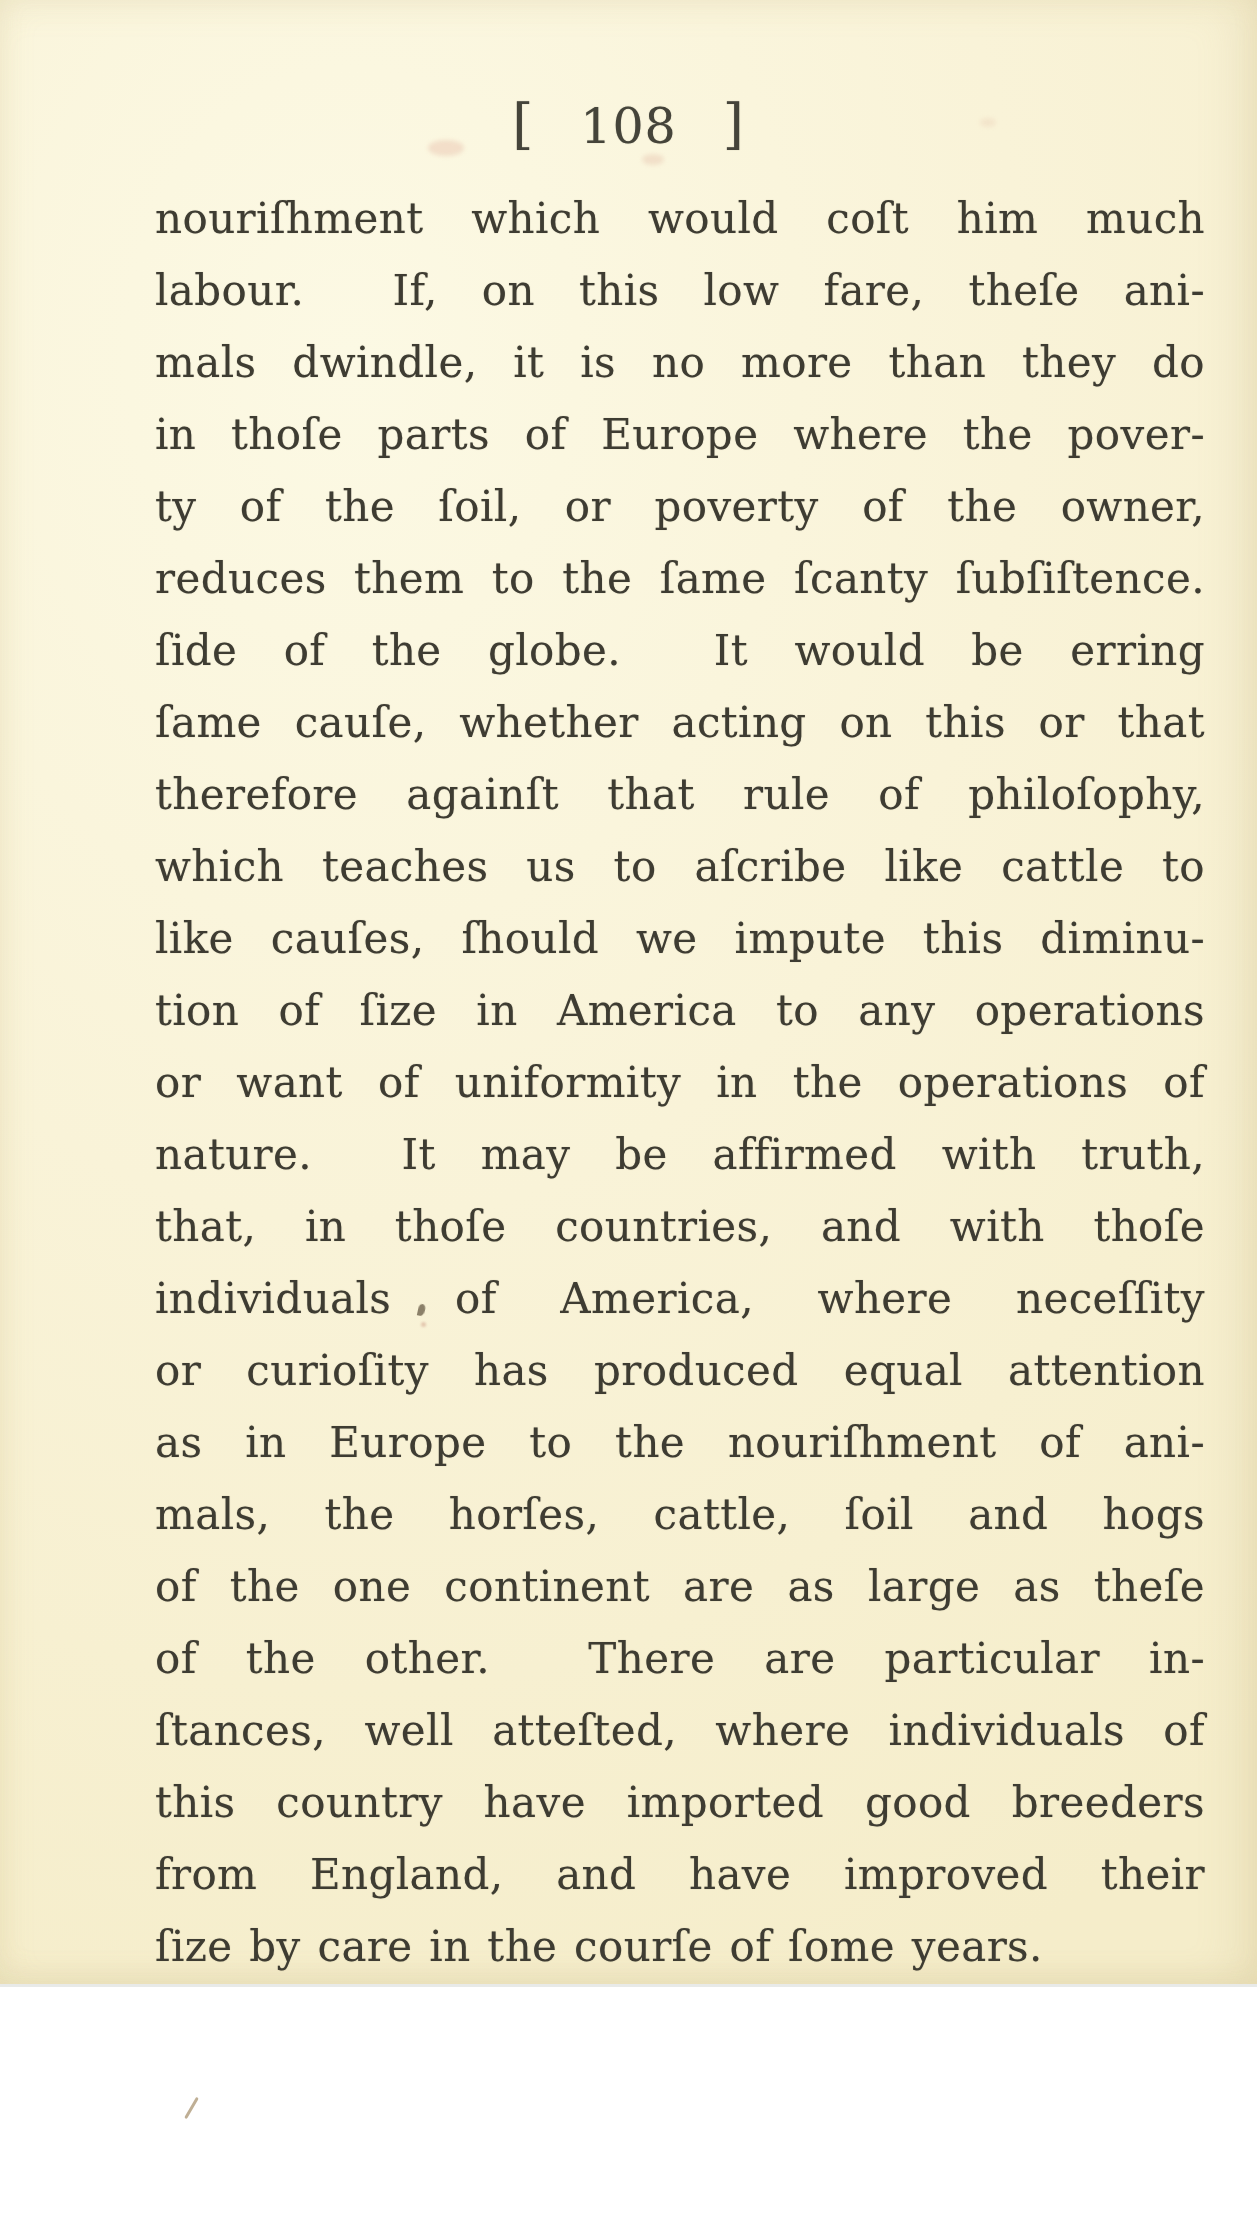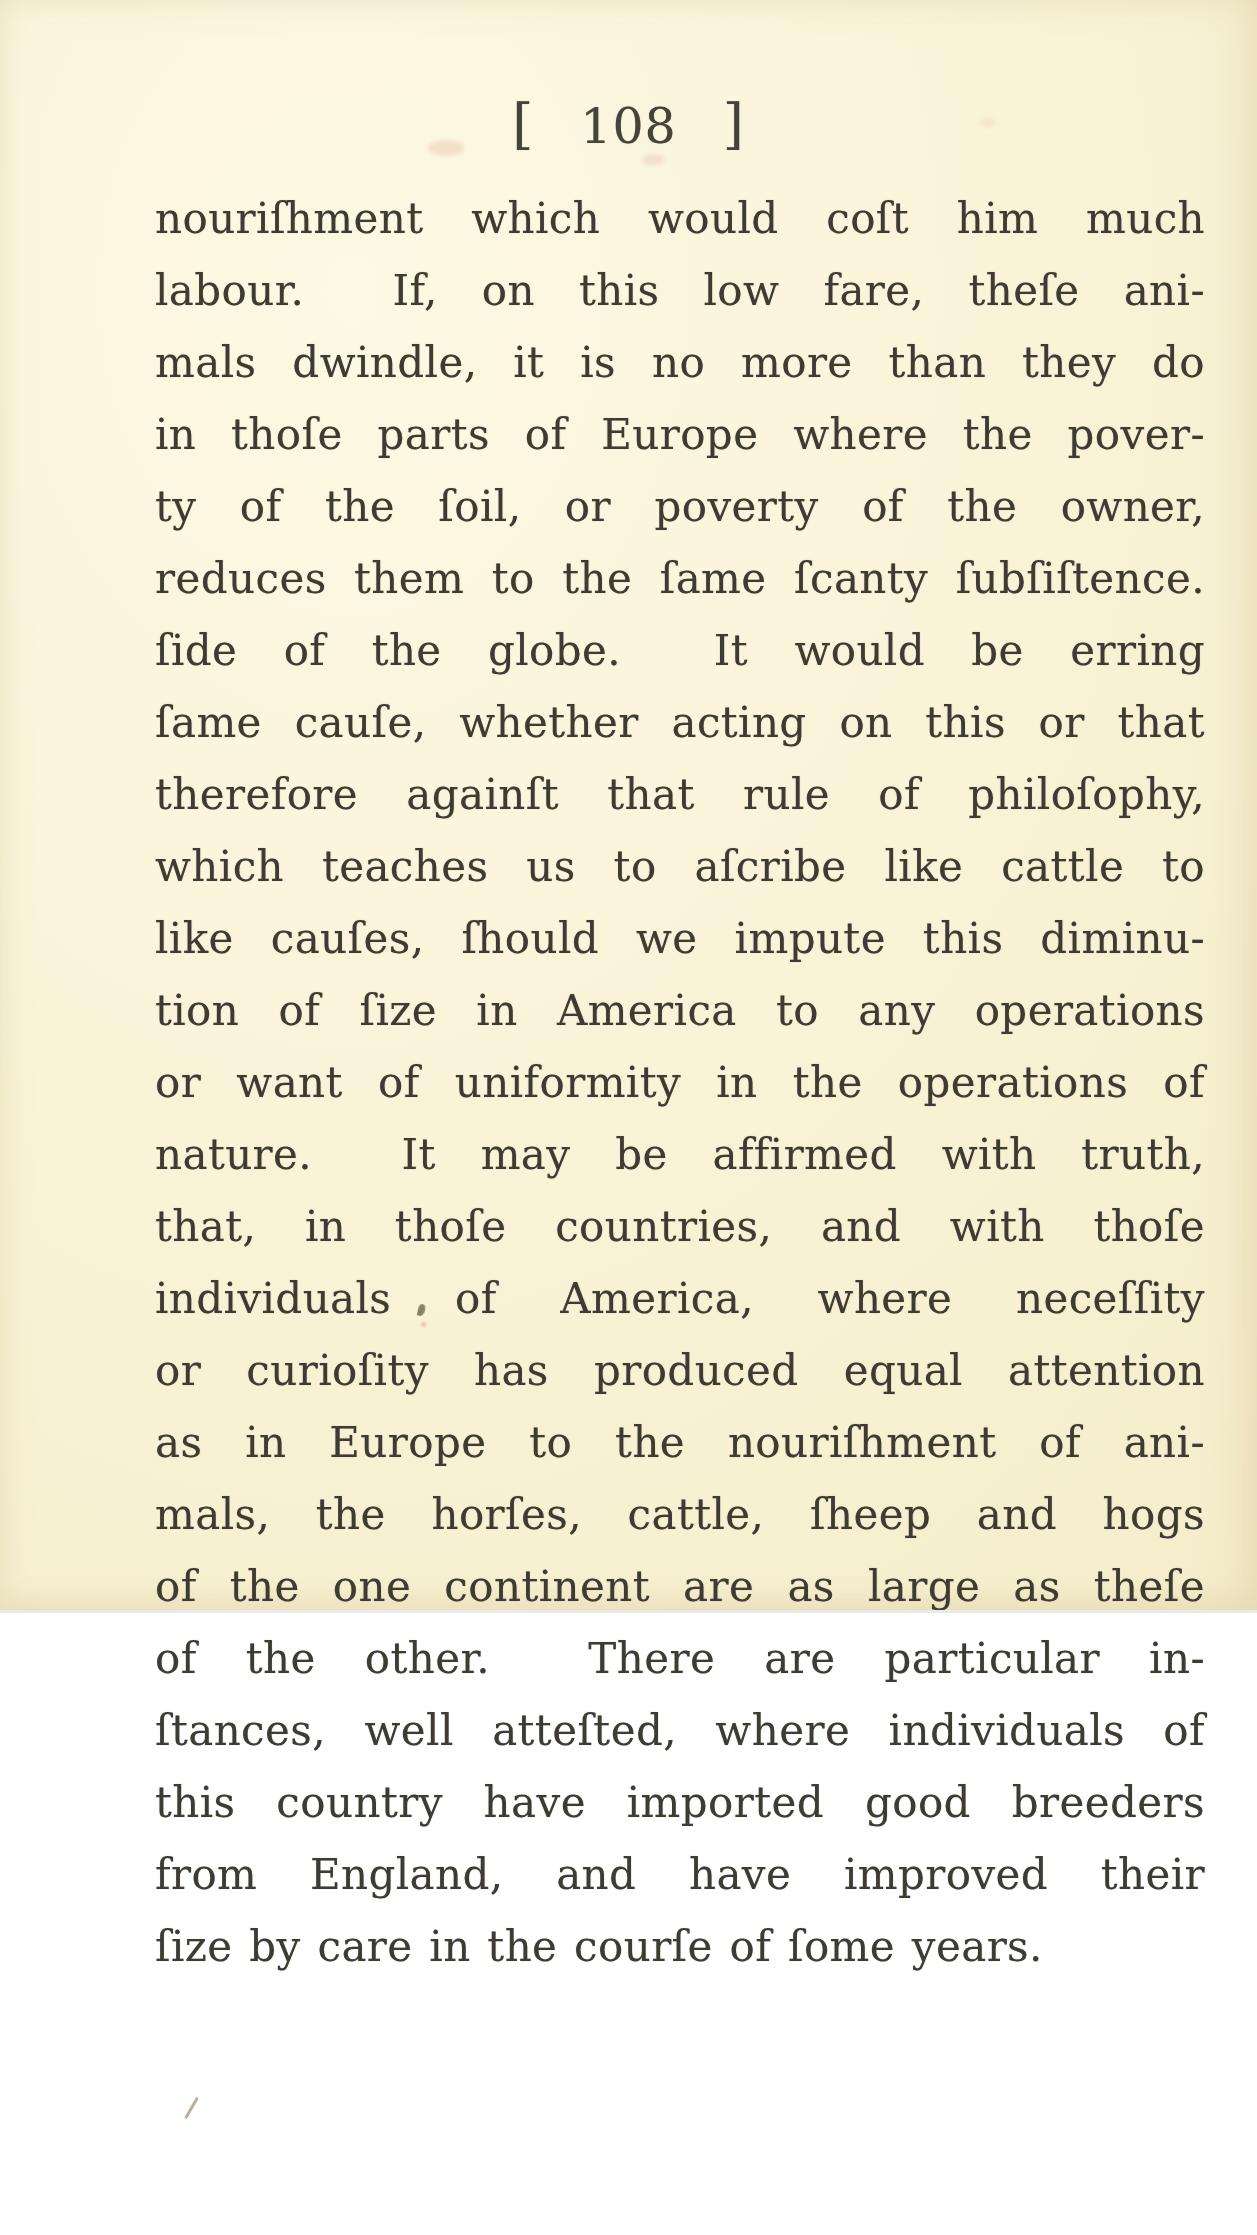--- a/index.html
+++ b/index.html
@@ -3,21 +3,21 @@
 <meta charset="utf-8">
 <style>
   html, body { margin: 0; padding: 0; }
   body {
     width: 1257px; height: 2235px;
     font-family: "DejaVu Serif", "Liberation Serif", serif;
     overflow: hidden;
   }
   .page {
     position: relative;
-    width: 1257px; height: 1613px;
+    width: 1257px; height: 1987px;
     background:
       radial-gradient(ellipse 1400px 1800px at 28% 18%, #fcf9e4 0%, #f9f3d8 48%, #f5edca 100%);
     box-shadow:
       inset -22px 0 40px rgba(185,165,105,0.14),
       inset 10px 0 30px rgba(200,185,130,0.08),
       inset 0 -14px 26px rgba(185,165,105,0.10);
     color: #3e3c32;
   }
   .folio-header {
     position: absolute;
@@ -118,21 +118,21 @@
     <div class="line">therefore againſt that rule of philoſophy,</div>
     <div class="line">which teaches us to aſcribe like cattle to</div>
     <div class="line">like cauſes, ſhould we impute this diminu-</div>
     <div class="line">tion of ſize in America to any operations</div>
     <div class="line">or want of uniformity in the operations of</div>
     <div class="line">nature.&nbsp; It may be affirmed with truth,</div>
     <div class="line">that, in thoſe countries, and with thoſe</div>
     <div class="line">individuals of America, where neceſſity</div>
     <div class="line">or curioſity has produced equal attention</div>
     <div class="line">as in Europe to the nouriſhment of ani-</div>
-    <div class="line">mals, the horſes, cattle, ſheep and hogs</div>
+    <div class="line">mals, the horſes, cattle, ſoil and hogs</div>
     <div class="line">of the one continent are as large as theſe</div>
     <div class="line">of the other.&nbsp; There are particular in-</div>
     <div class="line">ſtances, well atteſted, where individuals of</div>
     <div class="line">this country have imported good breeders</div>
     <div class="line">from England, and have improved their</div>
     <div class="line last">ſize by care in the courſe of ſome years.</div>
   </div>
 
   <div class="stain s1"></div>
   <div class="stain s2"></div>

